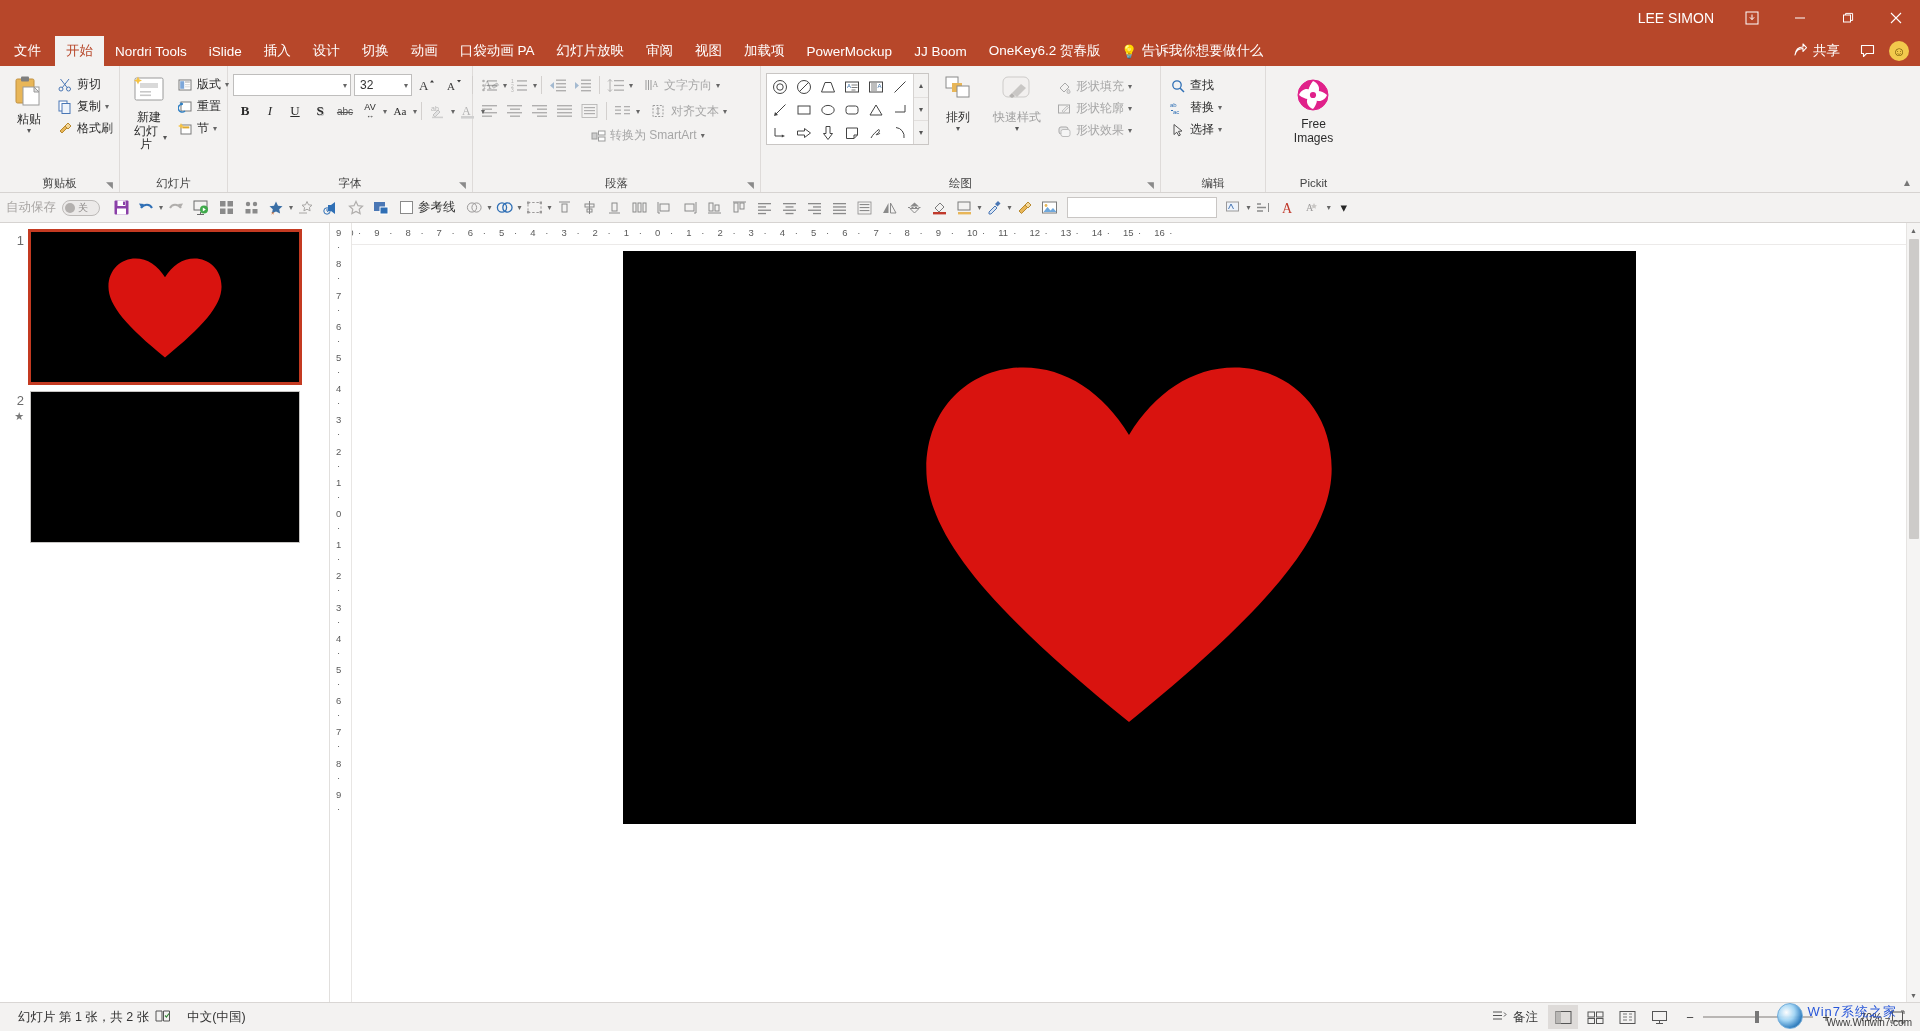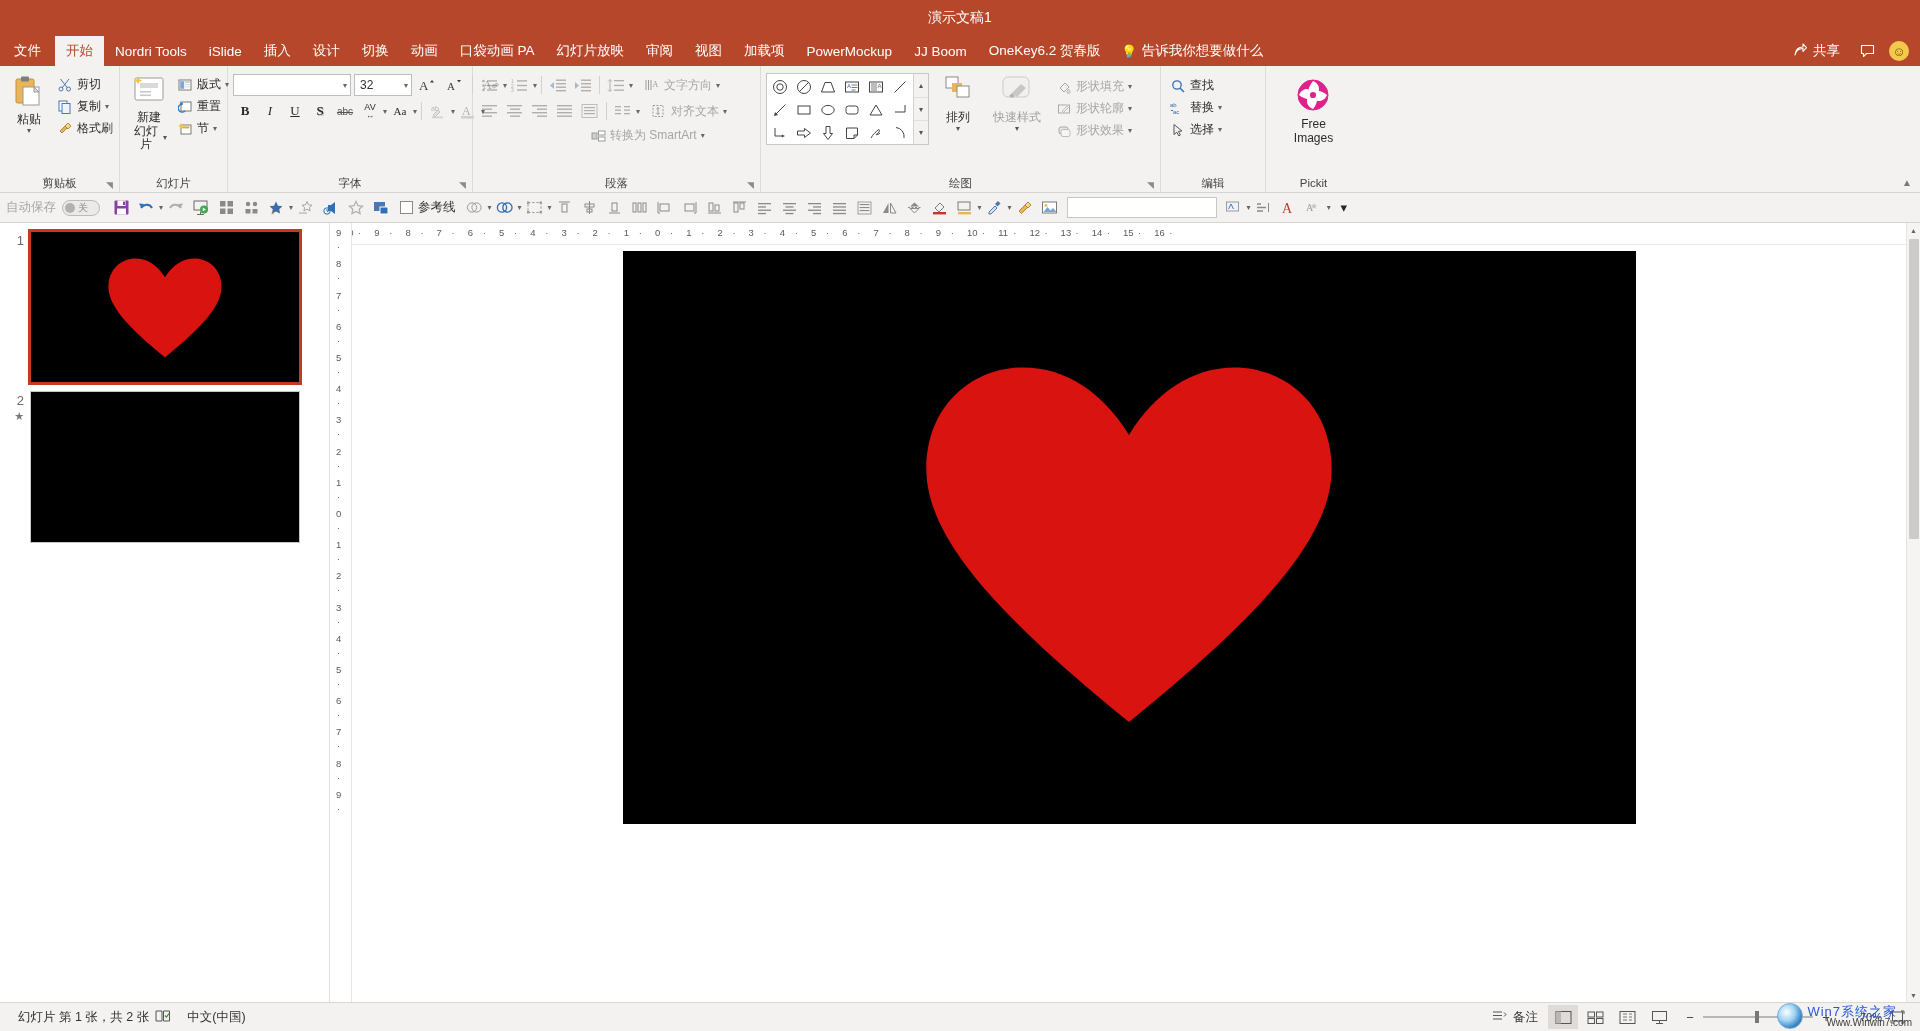--- a/index.html
+++ b/index.html
@@ -180,21 +180,45 @@
   .wm-text { display:flex; flex-direction:column; line-height:1; }
   .wm-cn { font-size:13px; color:#1d4ed8; font-weight:normal; letter-spacing:1px;}
   .wm-en { font-size:10px; color:#333;margin-left:19px; }
 </style>
 </head>
 <body>
 
 <div class="app">
 
   <div class="titlebar">
-    <div class="title-text">演示文稿1</div>
+    <div class="title-right">
+      <div class="user-name">LEE SIMON</div>
+      <div class="tb-btn">
+        <svg width="14" height="14" viewBox="0 0 14 14">
+            <rect x="1" y="1" width="12" height="12" fill="none" stroke="#fff" stroke-width="1"></rect>
+            <path d="M7 3.5v5M4.8 6.3L7 8.6l2.2-2.3" fill="none" stroke="#fff" stroke-width="1"></path>
+          </svg>
+      </div>
+      <div class="tb-btn">
+        <svg width="12" height="12" viewBox="0 0 12 12">
+            <path d="M1 6h10" stroke="#fff" stroke-width="1"></path>
+          </svg>
+      </div>
+      <div class="tb-btn">
+        <svg width="12" height="12" viewBox="0 0 12 12">
+            <rect x="1.5" y="3" width="7" height="7" fill="none" stroke="#fff" stroke-width="1"></rect>
+            <path d="M3.6 3V1.4h7V8.4H9" fill="none" stroke="#fff" stroke-width="1"></path>
+          </svg>
+      </div>
+      <div class="tb-btn close">
+        <svg width="12" height="12" viewBox="0 0 12 12">
+            <path d="M1 1l10 10M11 1L1 11" stroke="#fff" stroke-width="1.1"></path>
+          </svg>
+      </div>
+    </div>
   </div>
 
   <div class="tabbar">
     <div class="tab file">文件</div>
     <div class="tab active">开始</div>
     <div class="tab">Nordri Tools</div>
     <div class="tab">iSlide</div>
     <div class="tab">插入</div>
     <div class="tab">设计</div>
     <div class="tab">切换</div>

